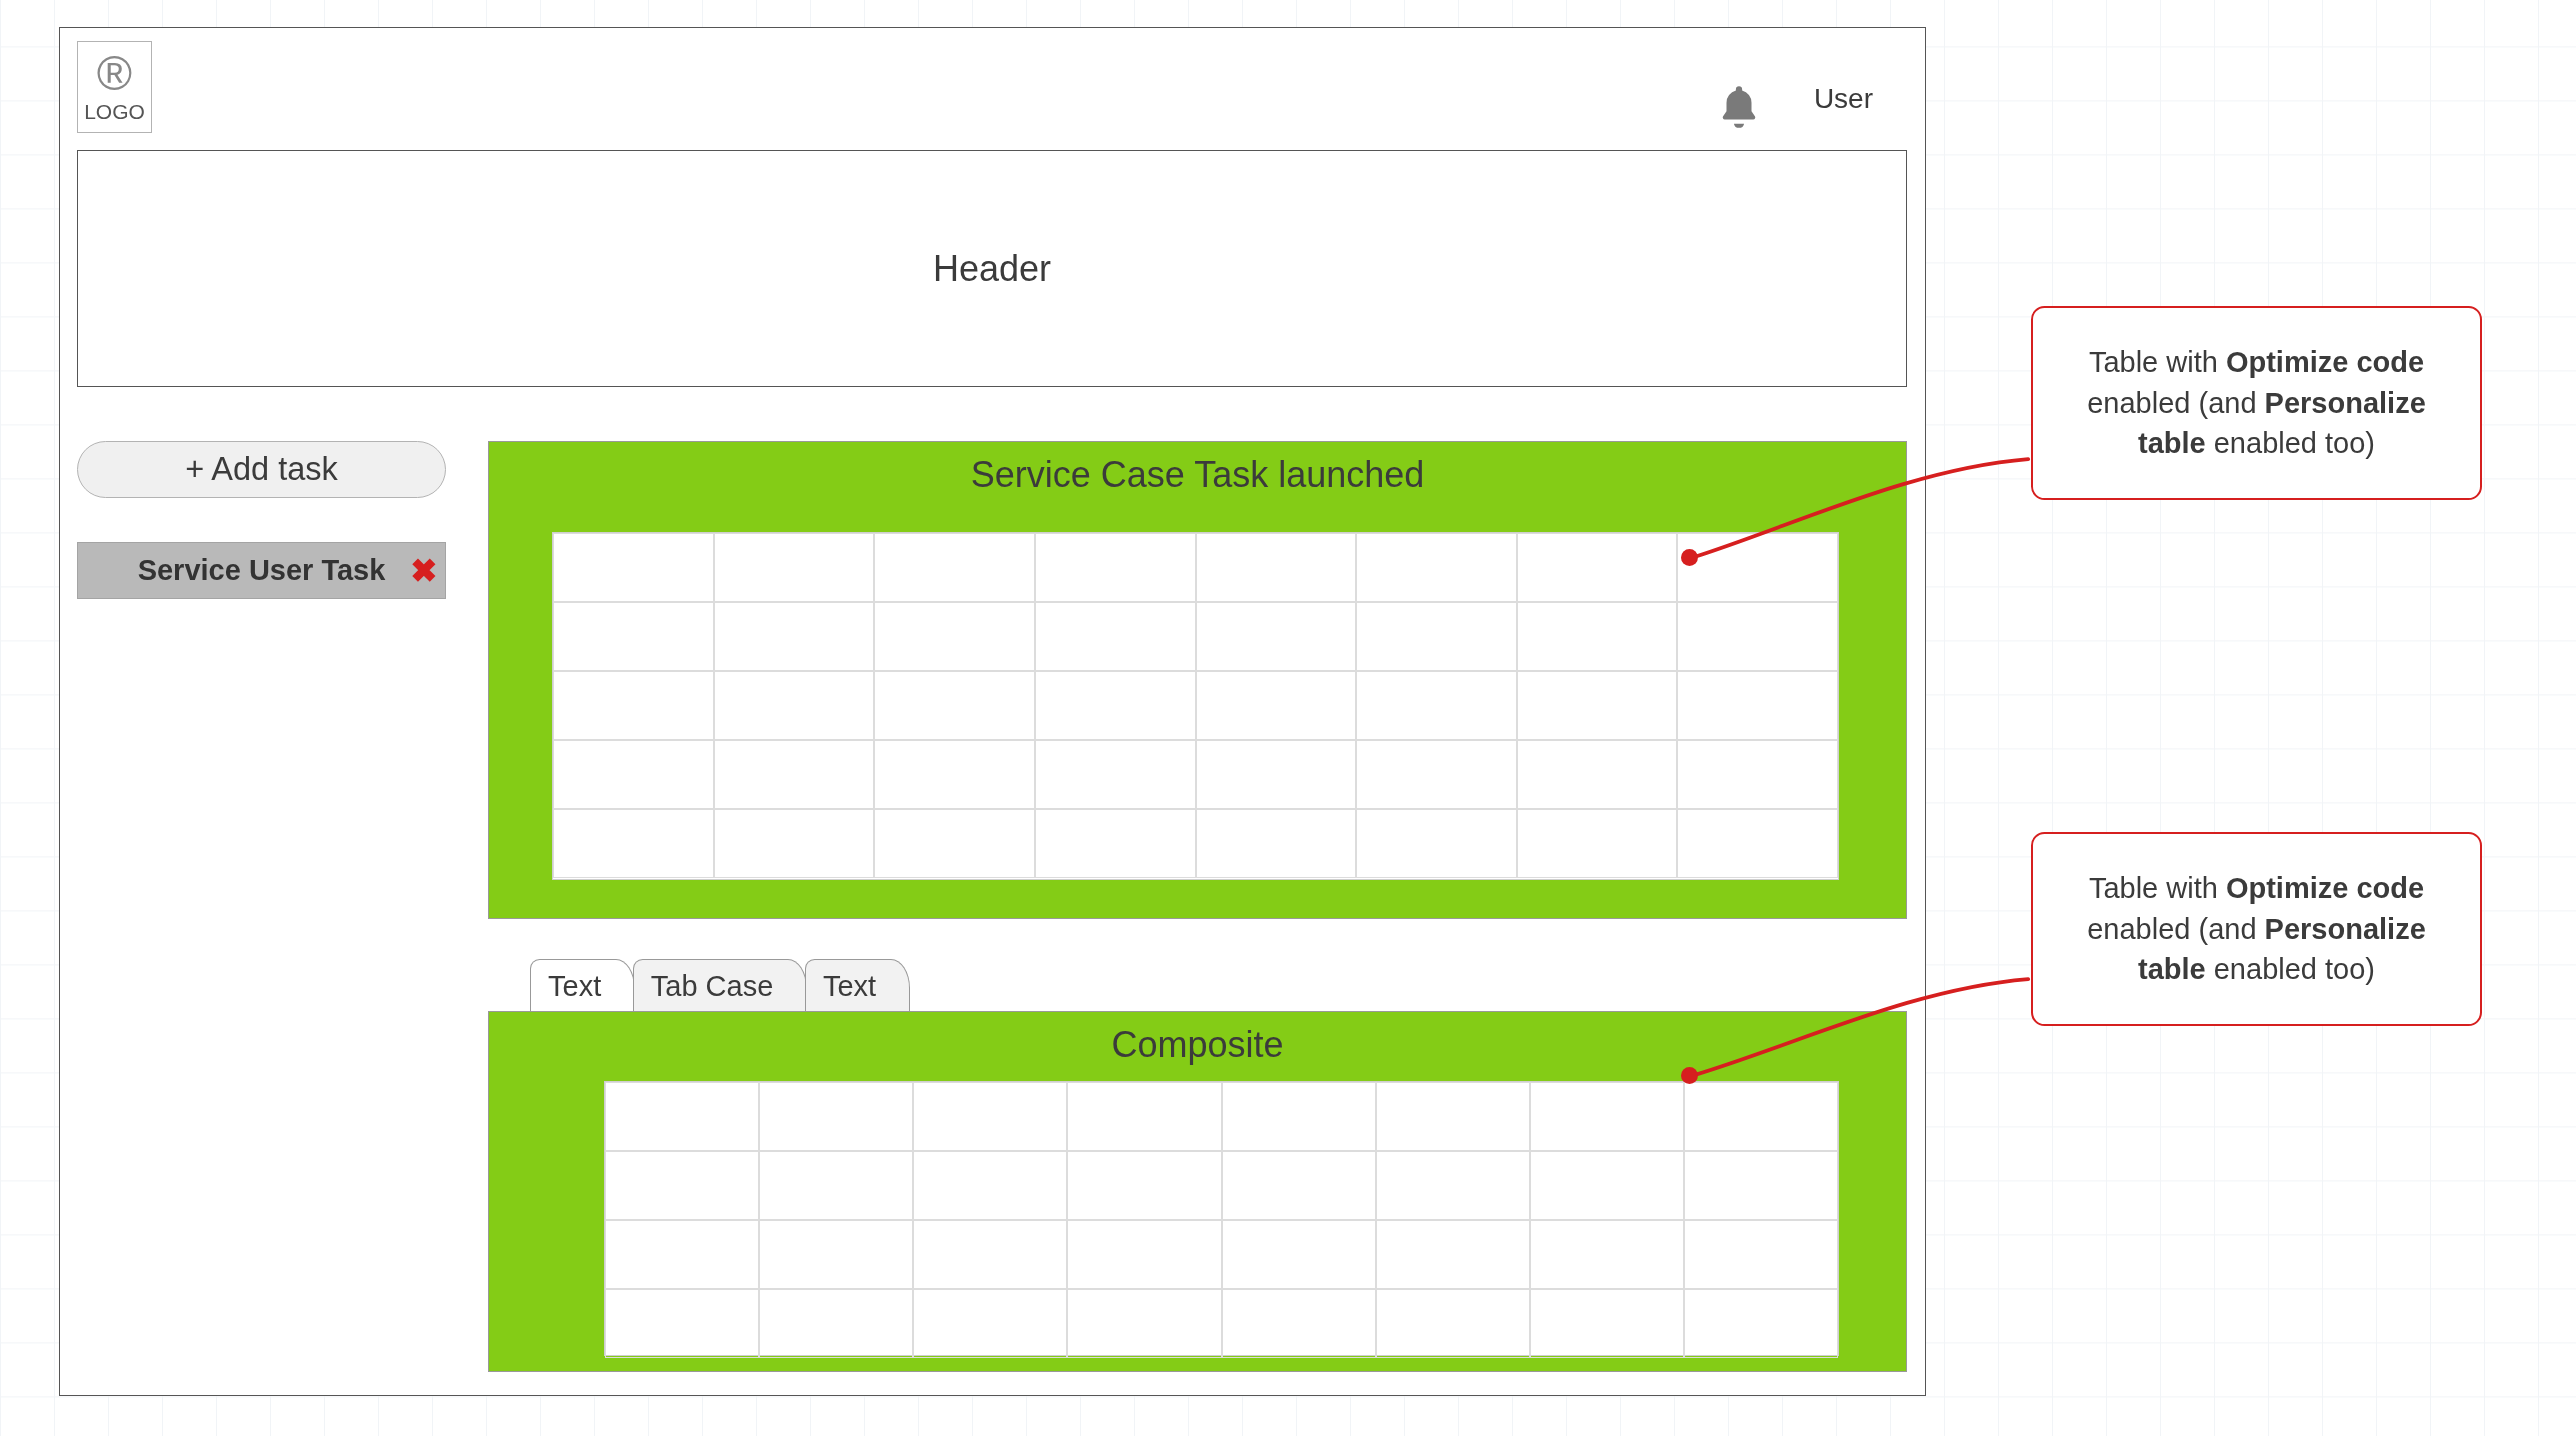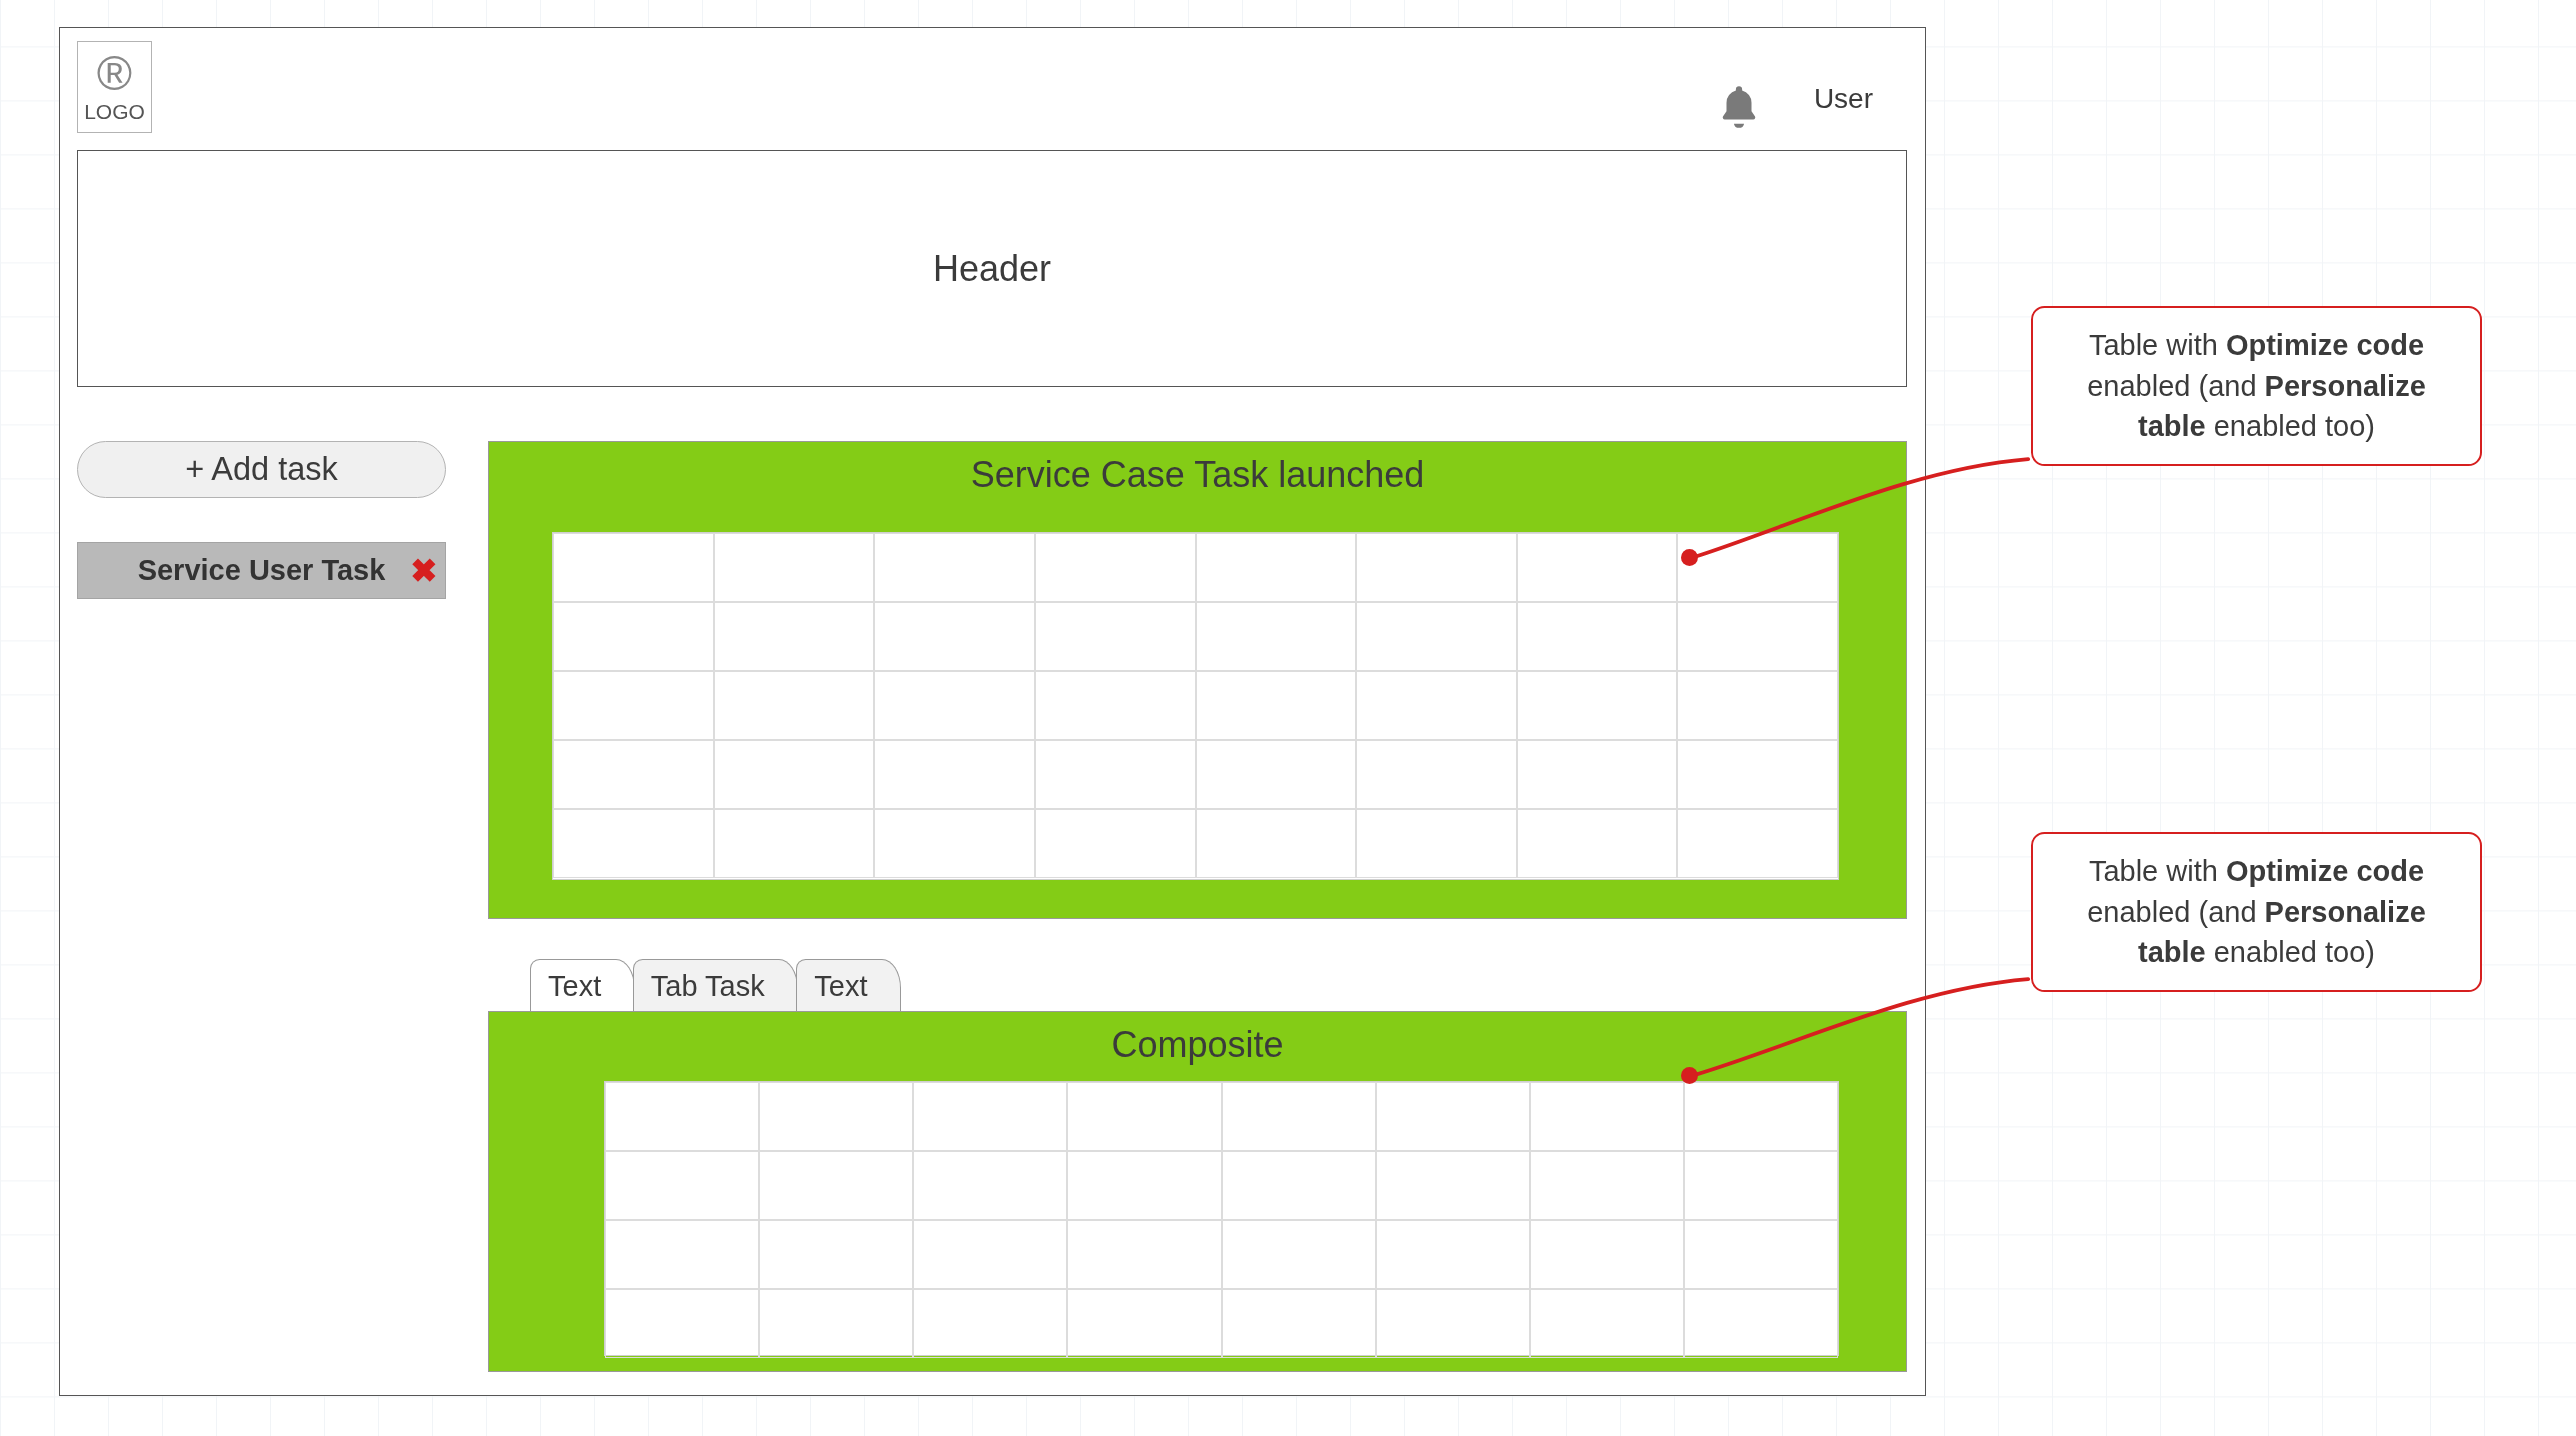--- a/index.html
+++ b/index.html
@@ -229,21 +229,21 @@
   
   .callout {
     position:absolute;
     width: 451px;
     border: 2.9px solid var(--callout-red);
     border-radius: 13.4px;
     background:#fff;
     font-size: 29px;
     color: var(--text);
     text-align:center;
-    padding: 17px 23px;
+    padding: 34px 23px;
     line-height: 1.4;
     z-index: 10;
   }
   .callout-1 { left: 2031px; top: 306px; }
   .callout-2 { left: 2031px; top: 832px; }
 
   .co-line {
     position:absolute;
     z-index: 9;
   }
@@ -350,21 +350,21 @@
             <div class="grid-cell"></div>
           </div>
         </div>
     </div>
 
     <div class="tabs">
       <div class="tab">
         <span>Text</span>
       </div>
       <div class="tab inactive">
-        <span>Tab Task</span>
+        <span>Tab Case</span>
       </div>
       <div class="tab inactive">
         <span>Text</span>
       </div>
     </div>
 
     <div class="panel panel-composite">
       <div class="panel-title">Composite</div>
       <div class="grid grid-composite">
           <div class="grid-row">

